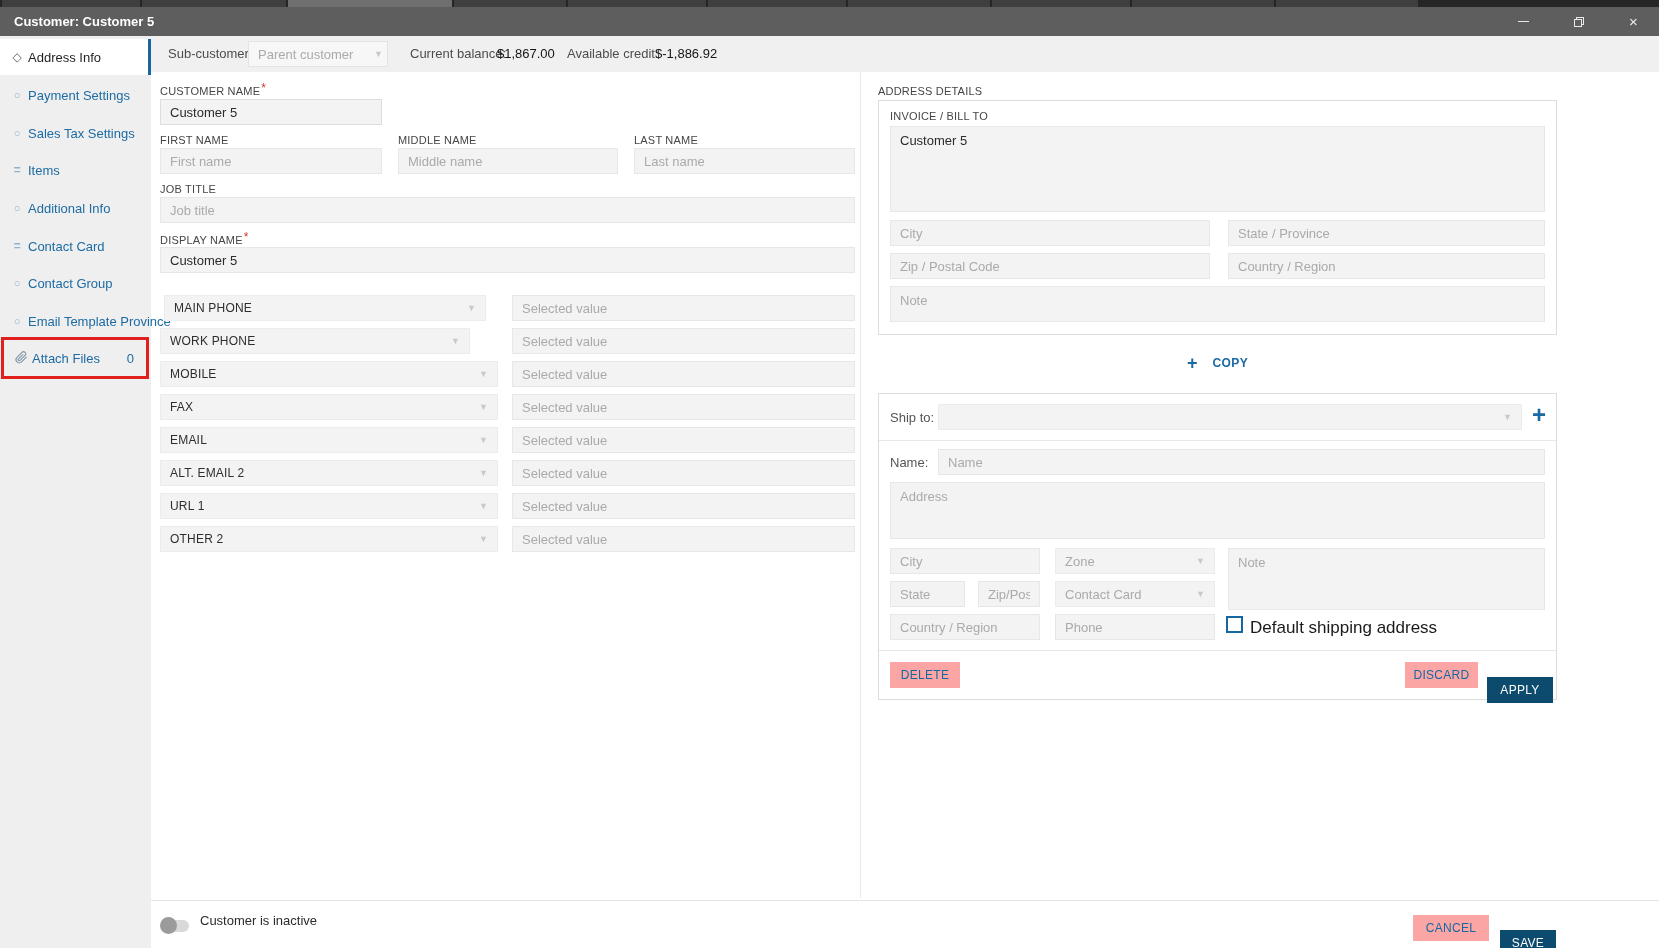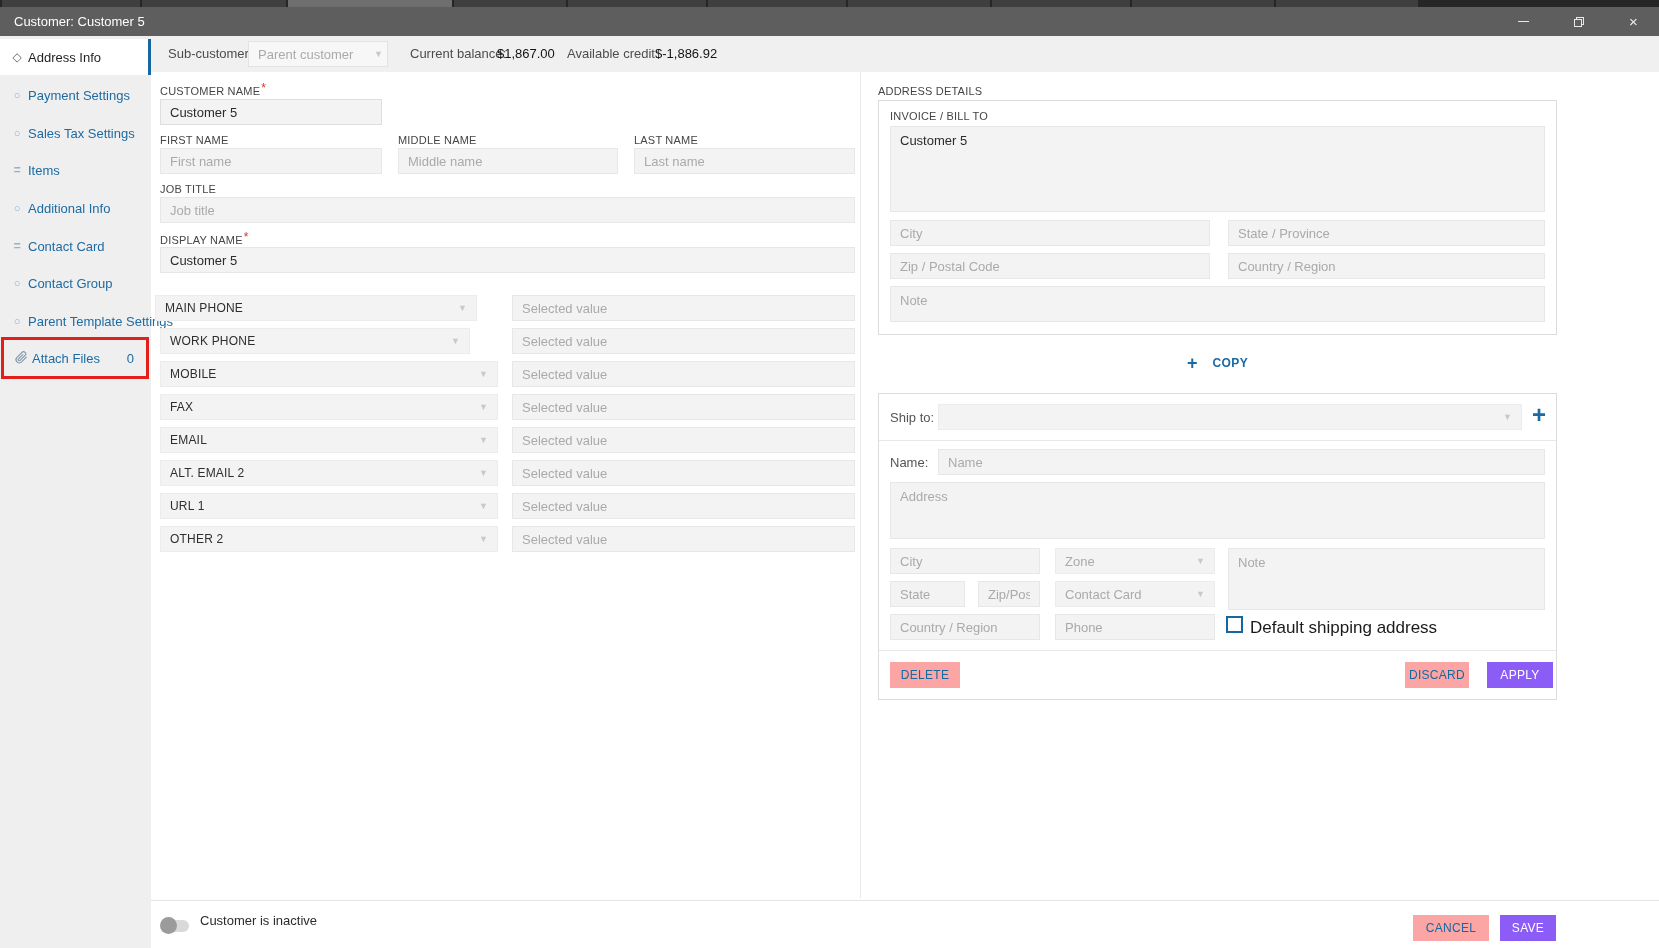--- a/index.html
+++ b/index.html
@@ -7,21 +7,21 @@
   body { font-family:"Liberation Sans", sans-serif; background:#fff; overflow:hidden; }
   #root { position:relative; width:1659px; height:948px; background:#fff; }
 
   
   .topstrip { position:absolute; left:0; top:0; width:1659px; height:7px; background:#262626; }
   .topstrip .seg { position:absolute; top:0; height:7px; background:#3f3f3f; }
   .topstrip .seg.light { background:#6f6f6f; }
 
   
   .titlebar { position:absolute; left:0; top:7px; width:1659px; height:29px; background:#5e5e5e; }
-  .titlebar .title { position:absolute; left:14px; top:0; line-height:29px; color:#ffffff; font-size:13px; }
+  .titlebar .title { position:absolute; left:14px; top:0; line-height:29px; color:#ffffff; font-size:13px;font-weight:bold; }
   .wbtn { position:absolute; top:0; width:47px; height:29px; display:flex; align-items:center; justify-content:center; cursor:pointer; }
   .wbtn .min { width:11px; height:1px; background:#e8e8e8; display:block; }
   .wbtn .rest { position:relative; width:10px; height:10px; }
   .wbtn .rest .b { position:absolute; left:0; bottom:0; width:8px; height:8px; border:1px solid #e8e8e8; background:#5e5e5e; }
   .wbtn .rest .f { position:absolute; right:0; top:0; width:8px; height:8px; border:1px solid #e8e8e8; }
   .wbtn .x { color:#eeeeee; font-size:15px; line-height:15px; }
 
   
   .sidebar { position:absolute; left:0; top:36px; width:151px; height:912px; background:#efefef; }
   .sb-item { position:absolute; left:0; width:151px; height:36px; display:flex; align-items:center; cursor:pointer; }
@@ -62,21 +62,21 @@
 
   .plusbtn { position:absolute; color:#1a6aa4; font-size:24px; font-weight:bold; line-height:24px; cursor:pointer; }
 
   .ilabel { position:absolute; font-size:13px; color:#555555; }
 
   .checkbox { position:absolute; width:17px; height:17px; border:2px solid #1667a0; background:#fff; cursor:pointer; }
   .cblabel { position:absolute; font-size:17px; color:#1a1a1a; }
 
   .btn { position:absolute; height:26px; display:flex; align-items:center; justify-content:center; font-size:12px; letter-spacing:.3px; cursor:pointer; }
   .btn.gray { background:#fca5a5; color:#1668a1; }
-  .btn.primary { background:#8b5cf6; color:#ffffff; }
+  .btn.primary { background:#0c4a6e; color:#ffffff;margin-top:15px; }
 
   .hdivider { position:absolute; background:#e8e8e8; height:1px; }
 
   
   .toggle { position:absolute; left:161px; top:920px; width:28px; height:12px; background:#d9d9d9; border-radius:7px; cursor:pointer; }
   .toggle .knob { position:absolute; left:-1px; top:-3px; width:17px; height:17px; border-radius:50%; background:#9b9b9b; }
   .toglabel { position:absolute; left:200px; top:913px; font-size:13px; color:#2b2b2b; }
 </style>
 </head>
 <body>
@@ -136,21 +136,21 @@
     <div class="sb-item" style="top:192px">
       <span class="sb-ic eq">=</span>
       <span class="sb-lbl">Contact Card</span>
     </div>
     <div class="sb-item" style="top:229px">
       <span class="sb-ic">○</span>
       <span class="sb-lbl">Contact Group</span>
     </div>
     <div class="sb-item" style="top:267px">
       <span class="sb-ic">○</span>
-      <span class="sb-lbl">Parent Template Settings</span>
+      <span class="sb-lbl">Email Template Province</span>
     </div>
     <div class="sb-item flagged" style="top:301px">
       <span class="sb-ic">
         <svg width="13" height="13" viewBox="0 0 24 24">
             <path d="M21.4 11.05l-9.19 9.19a6 6 0 0 1-8.49-8.49l9.19-9.19a4 4 0 1 1 5.66 5.66l-9.2 9.19a2 2 0 0 1-2.83-2.83l8.49-8.48" fill="none" stroke="#7d94a8" stroke-width="2"></path>
           </svg>
       </span>
       <span class="sb-lbl">Attach Files</span>
       <span class="sb-count">0</span>
     </div>
@@ -175,21 +175,21 @@
   <input class="fld" style="left: 160px; top: 148px; width: 222px;" placeholder="First name">
   <input class="fld" style="left: 398px; top: 148px; width: 220px;" placeholder="Middle name">
   <input class="fld" style="left: 634px; top: 148px; width: 221px;" placeholder="Last name">
 
   <span class="flabel" style="left:160px;top:183px">JOB TITLE</span>
   <input class="fld" style="left: 160px; top: 197px; width: 695px;" placeholder="Job title">
 
   <span class="flabel req" style="left:160px;top:233px">DISPLAY NAME</span>
   <input class="fld" style="left: 160px; top: 247px; width: 695px;" value="Customer 5">
 
-  <div class="dd" style="left:155px;top:295px;width:322px">
+  <div class="dd" style="left:164px;top:295px;width:322px">
     <span class="ddlbl">MAIN PHONE</span>
       <span class="caret">▼</span>
   </div>
   <input class="fld" style="left: 512px; top: 295px; width: 343px;" placeholder="Selected value">
 
   <div class="dd" style="left:160px;top:328px;width:310px">
     <span class="ddlbl">WORK PHONE</span>
       <span class="caret">▼</span>
   </div>
   <input class="fld" style="left: 512px; top: 328px; width: 343px;" placeholder="Selected value">
@@ -275,21 +275,21 @@
       <span class="caret">▼</span>
   </div>
 
   <input class="fld" style="left: 890px; top: 614px; width: 150px;" placeholder="Country / Region">
   <input class="fld" style="left: 1055px; top: 614px; width: 160px;" placeholder="Phone">
   <span class="checkbox" style="left:1226px;top:616px"></span>
   <span class="cblabel" style="left:1250px;top:618px">Default shipping address</span>
 
   <div class="hdivider" style="left:879px;top:650px;width:677px"></div>
   <div class="btn gray" style="left:890px;top:662px;width:70px">DELETE</div>
-  <div class="btn gray" style="left:1405px;top:662px;width:64px">DISCARD</div>
+  <div class="btn gray" style="left:1405px;top:662px;width:73px">DISCARD</div>
   <div class="btn primary" style="left:1487px;top:662px;width:66px">APPLY</div>
 
   <div class="hdivider" style="left:151px;top:900px;width:1508px;background:#e5e5e5"></div>
   <div class="toggle">
       <span class="knob"></span>
     </div>
   <span class="toglabel">Customer is inactive</span>
   <div class="btn gray" style="left:1413px;top:915px;width:76px">CANCEL</div>
   <div class="btn primary" style="left:1500px;top:915px;width:56px">SAVE</div>
 

